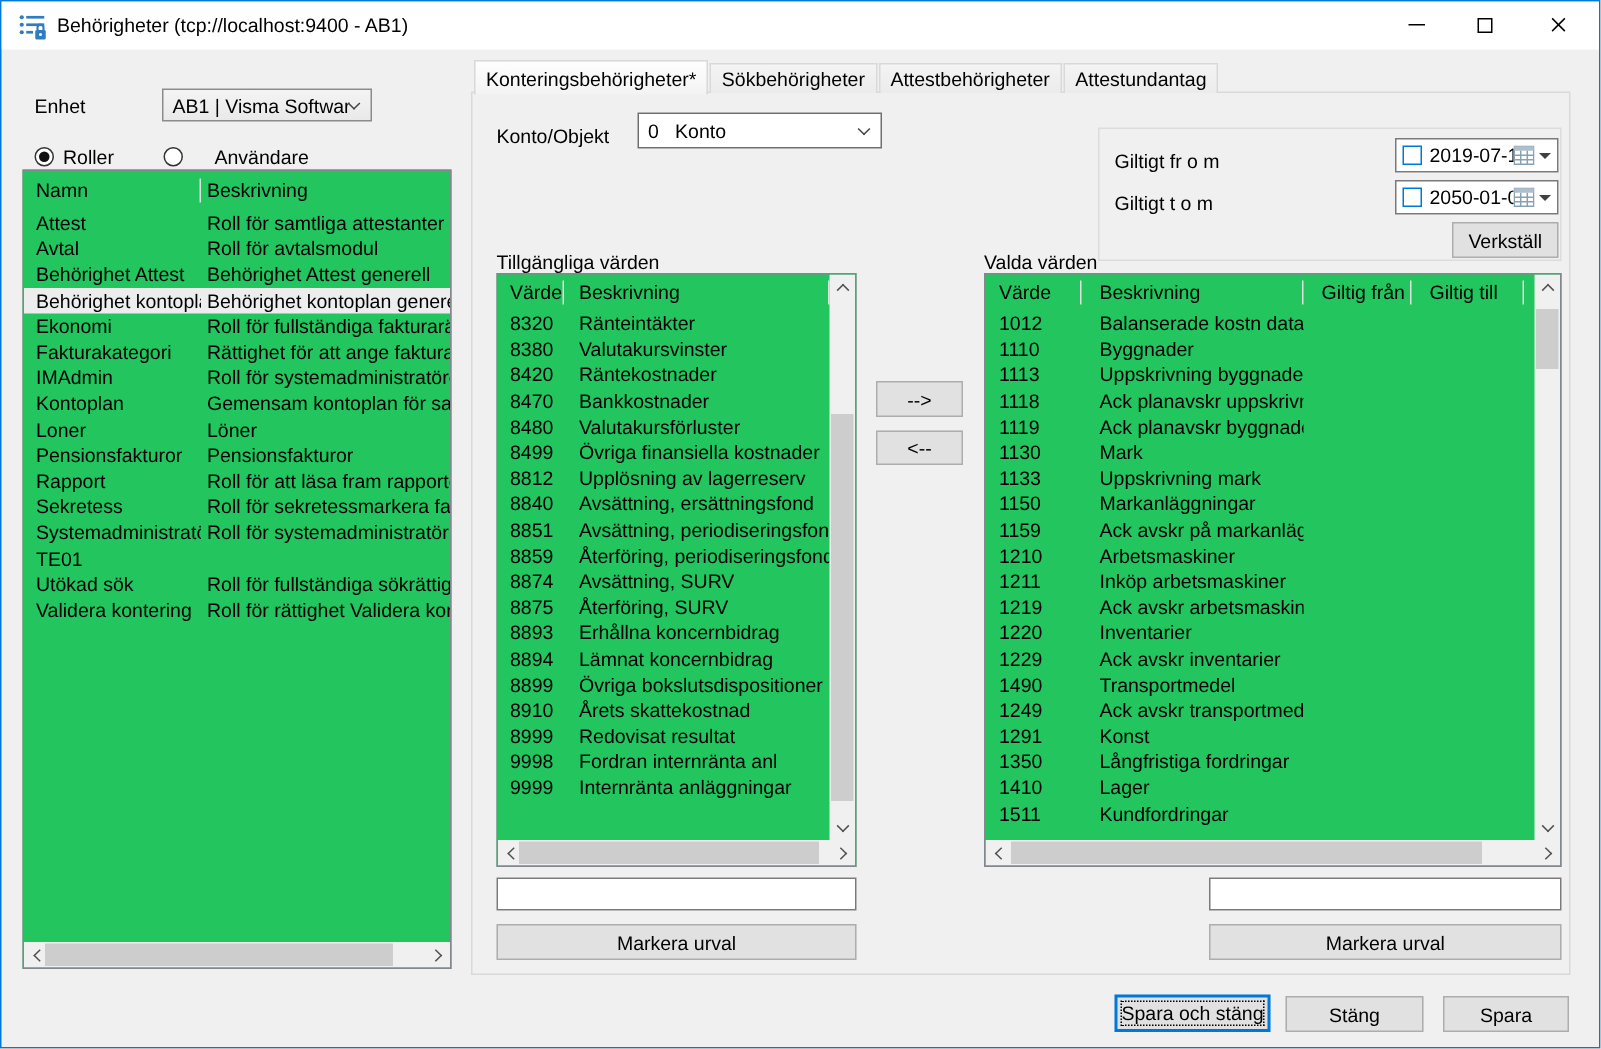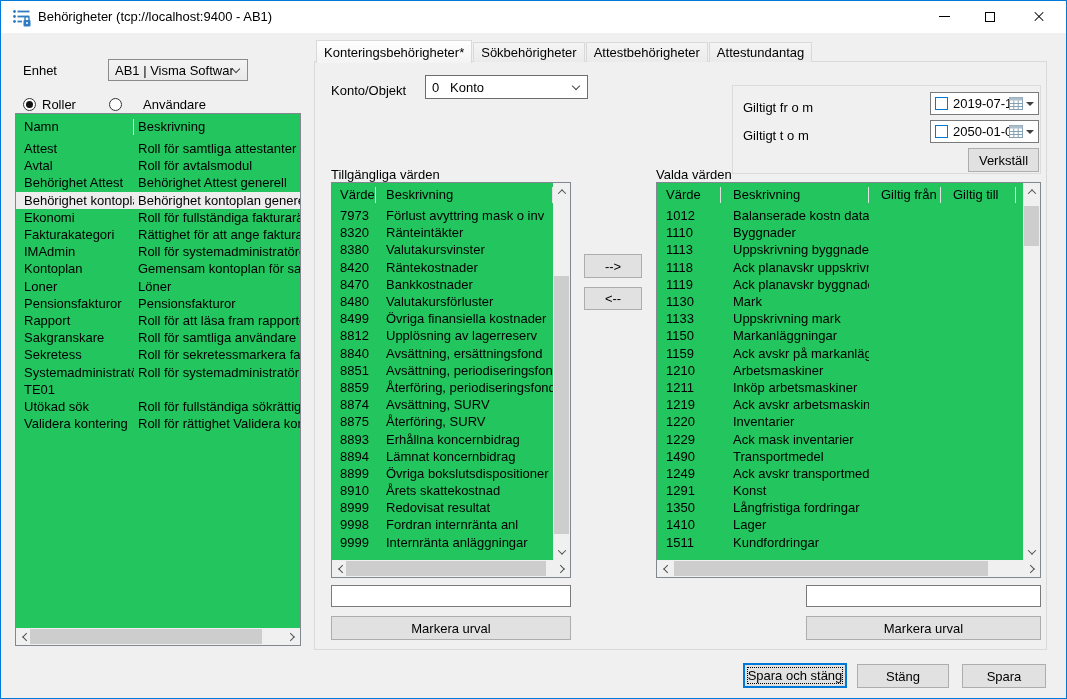--- a/index.html
+++ b/index.html
@@ -193,24 +193,20 @@
         </div>
         <div class="lv-row">
           <span class="cell c0">Pensionsfakturor</span>
           <span class="cell c1">Pensionsfakturor</span>
         </div>
         <div class="lv-row">
           <span class="cell c0">Rapport</span>
           <span class="cell c1">Roll för att läsa fram rapporter</span>
         </div>
         <div class="lv-row">
-          <span class="cell c0">Sakgranskare</span>
-          <span class="cell c1">Roll för samtliga användare</span>
-        </div>
-        <div class="lv-row">
           <span class="cell c0">Sekretess</span>
           <span class="cell c1">Roll för sekretessmarkera fakturor</span>
         </div>
         <div class="lv-row">
           <span class="cell c0">Systemadministratör</span>
           <span class="cell c1">Roll för systemadministratör</span>
         </div>
         <div class="lv-row">
           <span class="cell c0">TE01</span>
           <span class="cell c1"></span>
@@ -275,24 +271,20 @@
   <div class="btn" style="left:967px;top:147px;width:71px;height:24px;">Verkställ</div>
 
   <span class="lbl" style="left:330px;top:166px;">Tillgängliga värden</span>
   <div class="listview" id="avail-list" style="left:330px;top:181px;width:240px;height:396px;">
     <div class="lv-head" style="right:17px;">
       <span class="hc cell c0">Värde</span>
       <span class="hc cell c1">Beskrivning</span>
     </div>
     <div class="lv-body" id="avail-body" style="left:0;top:24px;right:17px;height:353px;">
         <div class="lv-row">
-          <span class="cell c0">7973</span>
-          <span class="cell c1">Förlust avyttring mask o inv</span>
-        </div>
-        <div class="lv-row">
           <span class="cell c0">8320</span>
           <span class="cell c1">Ränteintäkter</span>
         </div>
         <div class="lv-row">
           <span class="cell c0">8380</span>
           <span class="cell c1">Valutakursvinster</span>
         </div>
         <div class="lv-row">
           <span class="cell c0">8420</span>
           <span class="cell c1">Räntekostnader</span>
@@ -467,21 +459,21 @@
           <span class="cell c3"></span>
         </div>
         <div class="lv-row">
           <span class="cell c0">1220</span>
           <span class="cell c1">Inventarier</span>
           <span class="cell c2"></span>
           <span class="cell c3"></span>
         </div>
         <div class="lv-row">
           <span class="cell c0">1229</span>
-          <span class="cell c1">Ack mask inventarier</span>
+          <span class="cell c1">Ack avskr inventarier</span>
           <span class="cell c2"></span>
           <span class="cell c3"></span>
         </div>
         <div class="lv-row">
           <span class="cell c0">1490</span>
           <span class="cell c1">Transportmedel</span>
           <span class="cell c2"></span>
           <span class="cell c3"></span>
         </div>
         <div class="lv-row">

